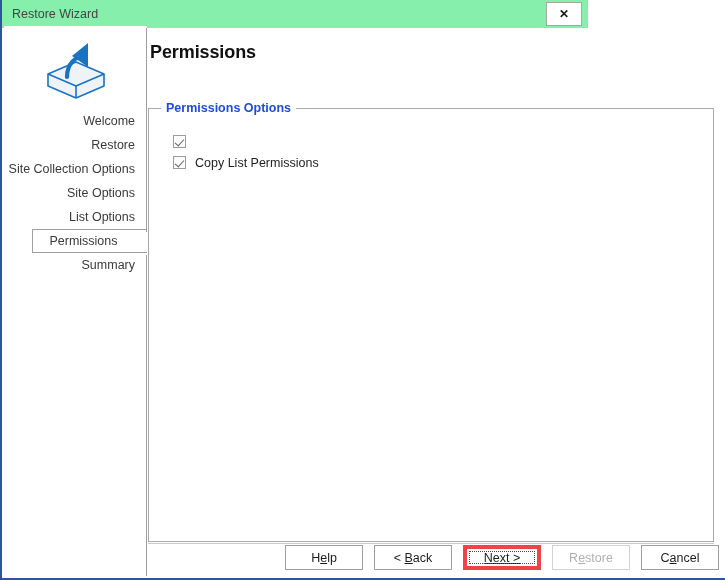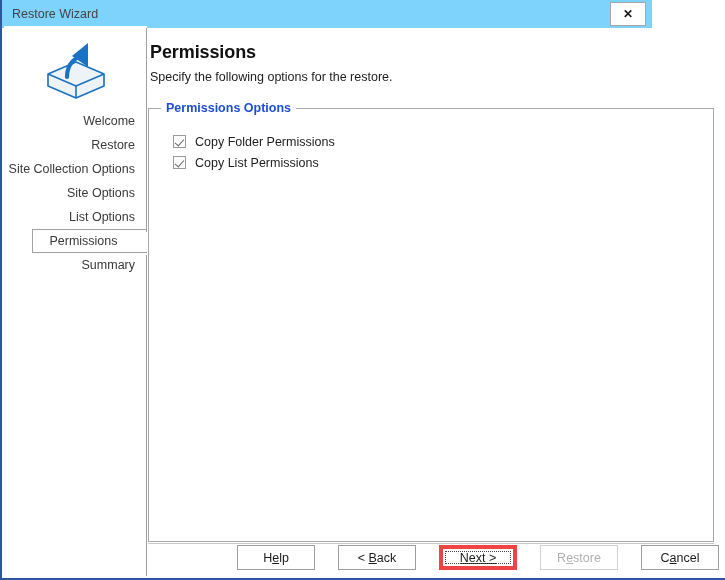--- a/index.html
+++ b/index.html
@@ -22,23 +22,23 @@
     border-bottom: 2px solid #2b579a;
     border-right: 0;
     border-top: 0;
     overflow: hidden;
   }
 
   
   #titlebar {
     position: absolute;
     left: 0; top: 0;
-    width: 650px;
+    width: 586px;
     height: 28px;
-    background: #7dd3fc;
+    background: #86efac;
   }
   #title-text {
     position: absolute;
     left: 10px;
     top: 7px;
     font-size: 12.5px;
     color: #444444;
     white-space: nowrap;
   }
   #close-button {
@@ -210,21 +210,21 @@
     top: 515px;
     width: 566px;
     height: 1px;
     background: #c8c8c8;
   }
   #button-bar {
     position: absolute;
     right: 6px;
     top: 545px;
     display: flex;
-    gap: 23px;
+    gap: 11px;
   }
   .wiz-button {
     width: 78px;
     height: 25px;
     box-sizing: border-box;
     background: #ffffff;
     border: 1px solid #9e9e9e;
     font-family: "Liberation Sans", sans-serif;
     font-size: 12.5px;
     color: #1d1d1d;
@@ -284,28 +284,26 @@
         <div class="step current"><span>Permissions</span></div>
         <div class="step"><span>Summary</span></div>
       </div>
   </div>
 
   <div class="divider" id="divider-top"></div>
   <div class="divider" id="divider-bottom"></div>
 
   <div id="content">
     <div id="page-title">Permissions</div>
-    <div id="page-subtitle">Specify the following options for the restore.</div>
 
     <div id="group-box">
       <div id="group-legend">Permissions Options</div>
       <div id="options-list">
           <div class="option-row">
             <span class="checkbox checked"></span>
-            <span class="option-label">Copy Folder Permissions</span>
           </div>
           <div class="option-row">
             <span class="checkbox checked"></span>
             <span class="option-label">Copy List Permissions</span>
           </div>
         </div>
     </div>
 
     <div id="footer-sep"></div>
   </div>

